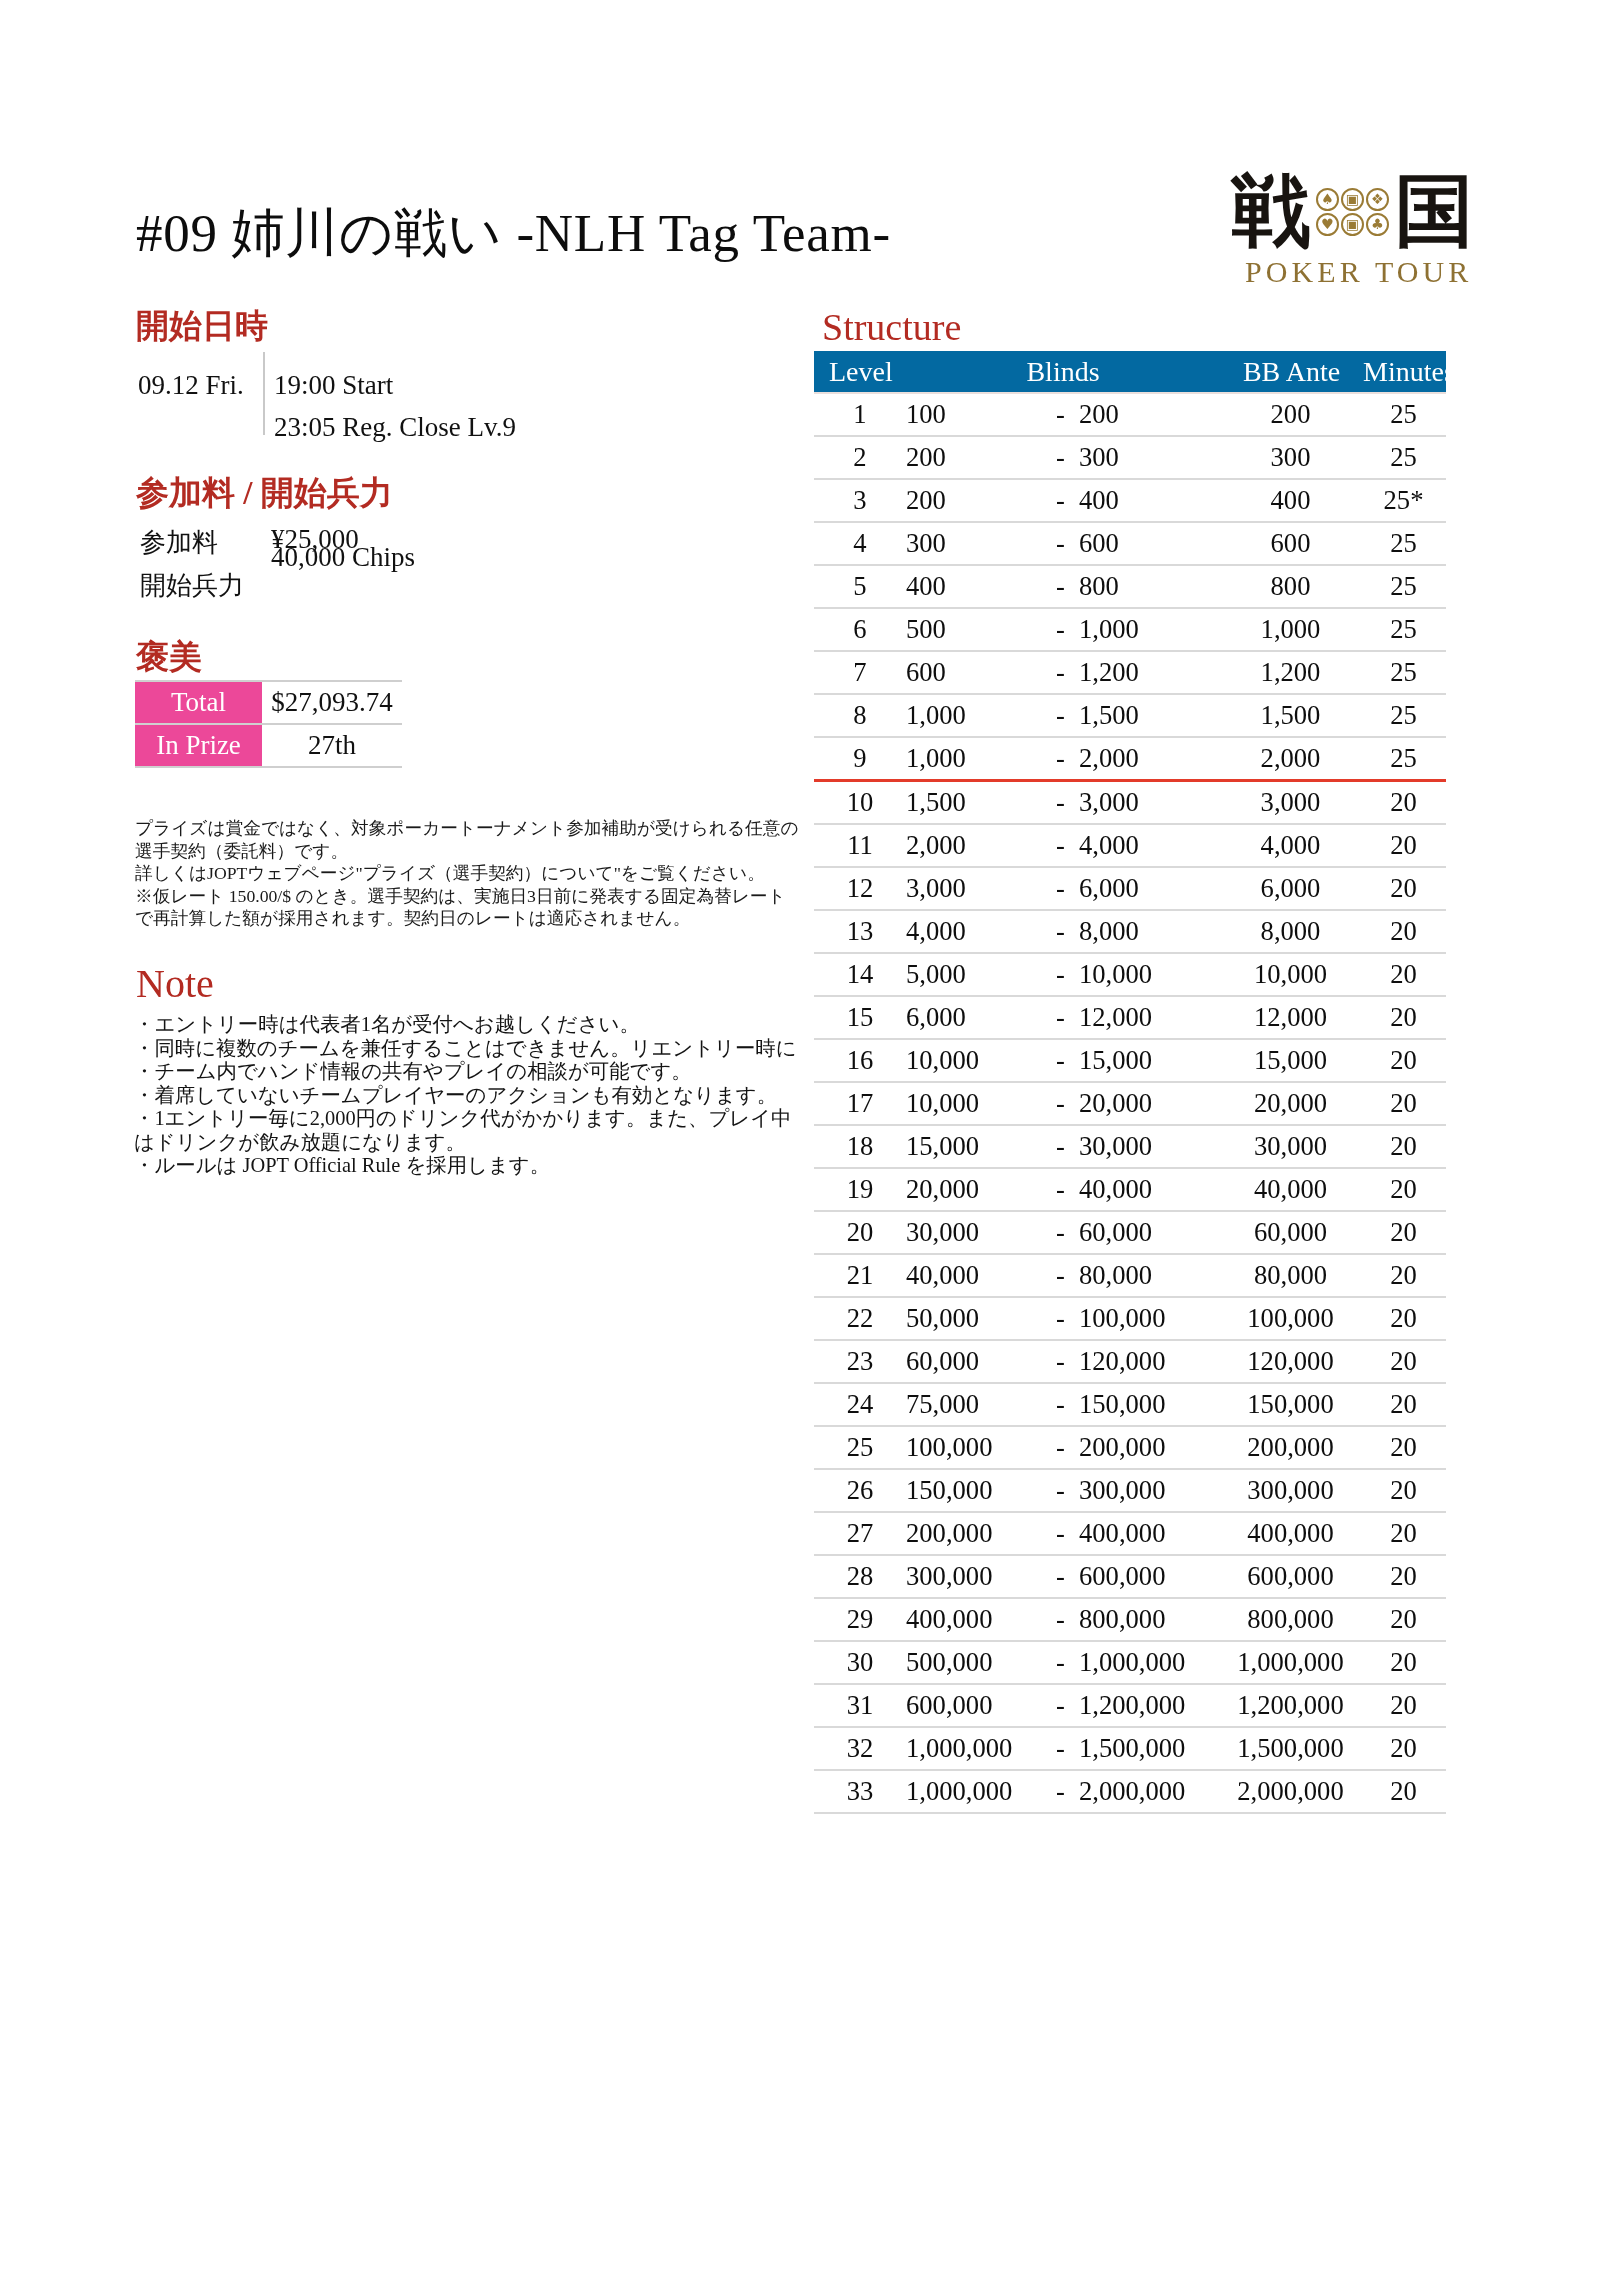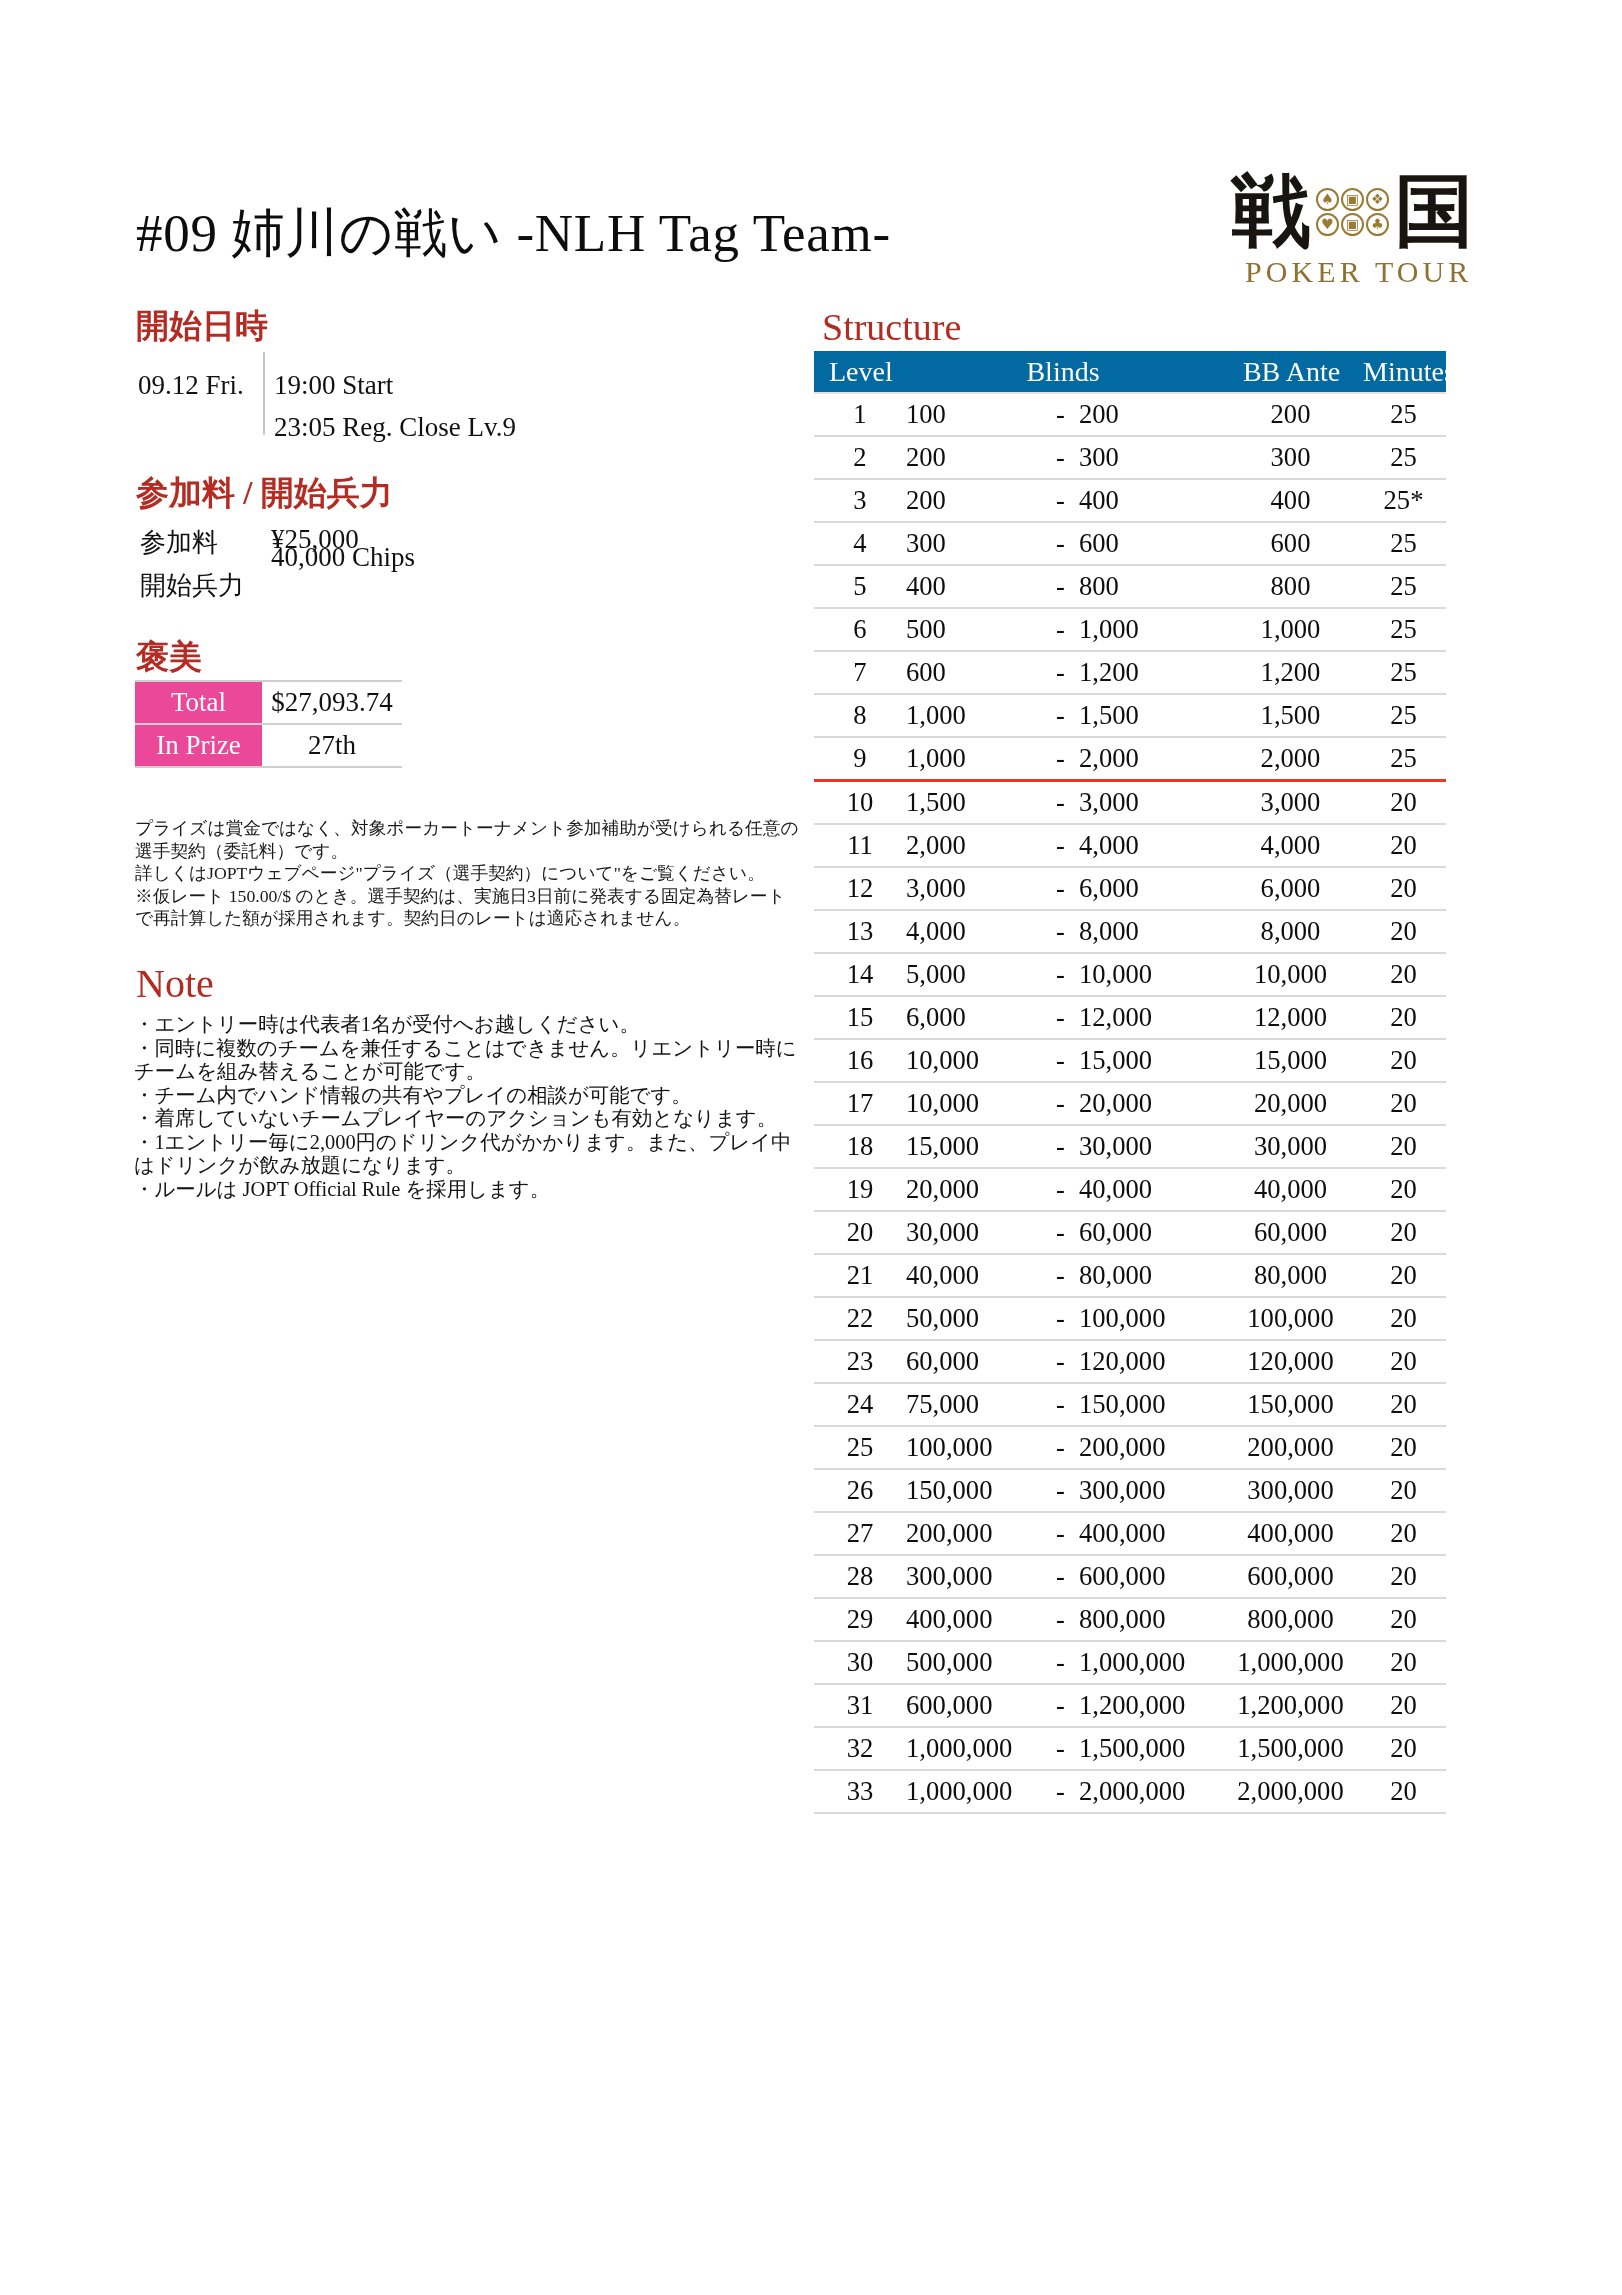--- a/index.html
+++ b/index.html
@@ -107,21 +107,20 @@
     <div class="fp-line">選手契約（委託料）です。</div>
     <div class="fp-line">詳しくはJOPTウェブページ"プライズ（選手契約）について"をご覧ください。</div>
     <div class="fp-line">※仮レート 150.00/$ のとき。選手契約は、実施日3日前に発表する固定為替レート</div>
     <div class="fp-line">で再計算した額が採用されます。契約日のレートは適応されません。</div>
   </div>
 
 <div class="sec-heading-en" style="top:964px;font-size:40px;">Note</div>
 <div class="note-lines">
     <div class="note-line">・エントリー時は代表者1名が受付へお越しください。</div>
     <div class="note-line">・同時に複数のチームを兼任することはできません。リエントリー時に</div>
-    <div class="note-line">チームを組み替えることが可能です。</div>
     <div class="note-line">・チーム内でハンド情報の共有やプレイの相談が可能です。</div>
     <div class="note-line">・着席していないチームプレイヤーのアクションも有効となります。</div>
     <div class="note-line">・1エントリー毎に2,000円のドリンク代がかかります。また、プレイ中</div>
     <div class="note-line">はドリンクが飲み放題になります。</div>
     <div class="note-line">・ルールは JOPT Official Rule を採用します。</div>
   </div>
 
 <div class="sec-heading-en" style="left:814px;top:308px;margin-left:8px;">Structure</div>
 <div class="structure">
   <div class="sthead">

